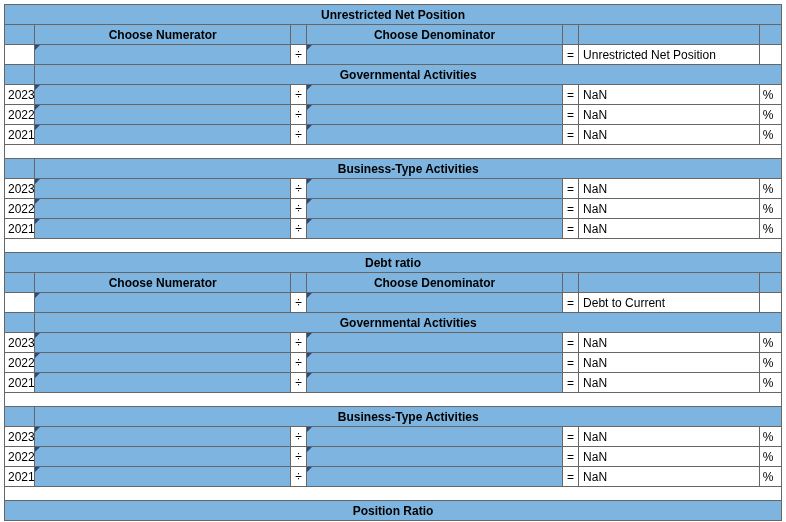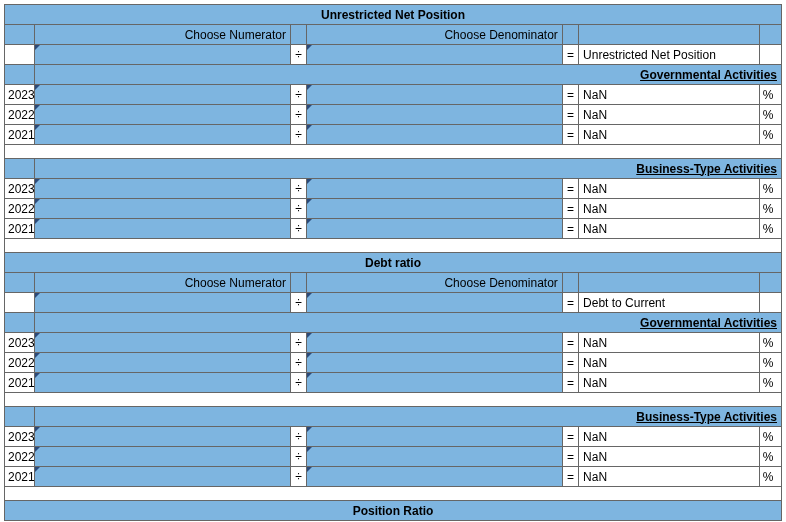--- a/index.html
+++ b/index.html
@@ -40,28 +40,27 @@
     vertical-align: middle;
     background: #fff;
   }
   td.blue-header {
     background: var(--blue);
     font-weight: bold;
     text-align: center;
   }
   td.col-head {
     background: var(--blue);
-    font-weight: normal;
-    text-align: right;
+    font-weight: bold;
+    text-align: center;
   }
   td.band {
     background: var(--blue);
     font-weight: bold;
-    text-align: right;
-    text-decoration: underline;
+    text-align: center;
   }
   td.year {
     text-align: left;
     padding-left: 3px;
     margin-top: 37px;
   }
   td.op {
     text-align: center;
     padding: 0;
   }

